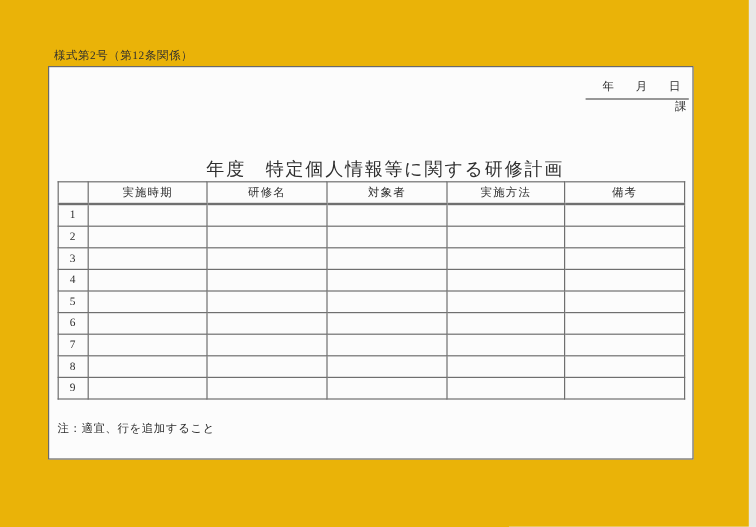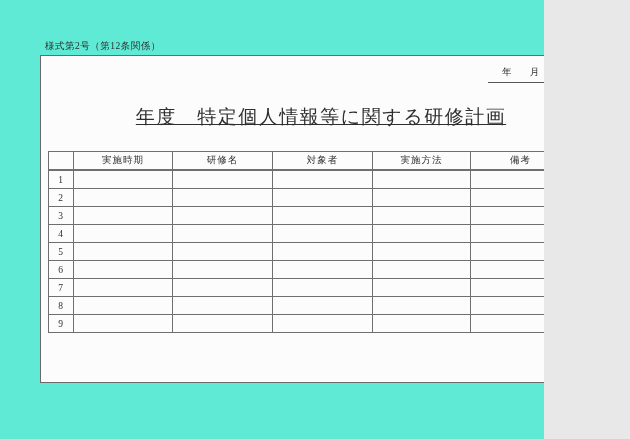--- a/index.html
+++ b/index.html
@@ -2,23 +2,23 @@
 <html><head>
 <meta charset="utf-8">
 <style>
   html, body {
     margin: 0;
     padding: 0;
     background: #e8e8e8;
   }
   .page {
     position: relative;
-    width: 544px;
+    width: 624px;
     height: 439px;
-    background: #5eead4;
+    background: #eab308;
     font-family: "Liberation Serif", "DejaVu Serif", serif;
     color: #2e2e2e;
     overflow: hidden;
   }
   .form-label {
     position: absolute;
     left: 45px;
     top: 40px;
     font-size: 9.5px;
     letter-spacing: 0.5px;
@@ -46,29 +46,28 @@
     padding: 0 7px 3px 14px;
     border-bottom: 1px solid #555;
   }
   .dept-row {
     text-align: right;
     padding-right: 2px;
     margin-top: 0px;
   }
   .doc-title {
     position: absolute;
-    top: 48px;
+    top: 76px;
     left: 0;
     width: 100%;
     text-align: center;
-    font-size: 19px;
+    font-size: 15px;
     letter-spacing: 1.5px;
     text-indent: 24px;
     white-space: nowrap;
-    text-decoration: underline;
   }
   table.training-table {
     position: absolute;
     left: 7px;
     top: 95px;
     width: 522px;
     border-collapse: collapse;
     table-layout: fixed;
     border-radius: 15px;
   }
@@ -213,15 +212,16 @@
     <td></td>
     <td></td>
     <td></td>
     <td></td>
     <td></td>
   </tr>
 
 </tbody>
     </table>
 
+    <div class="note">注：適宜、行を追加すること</div>
 
   </div>
 </div>
 
 </body></html>

